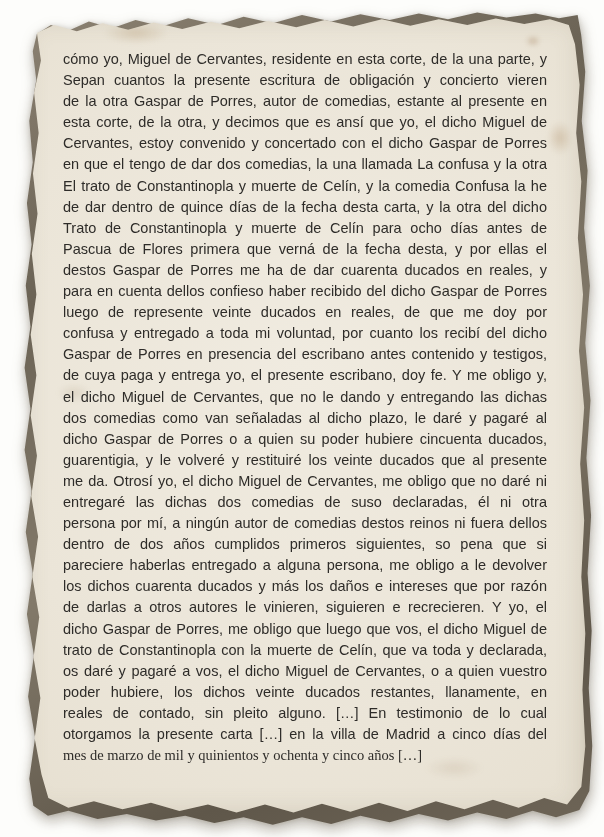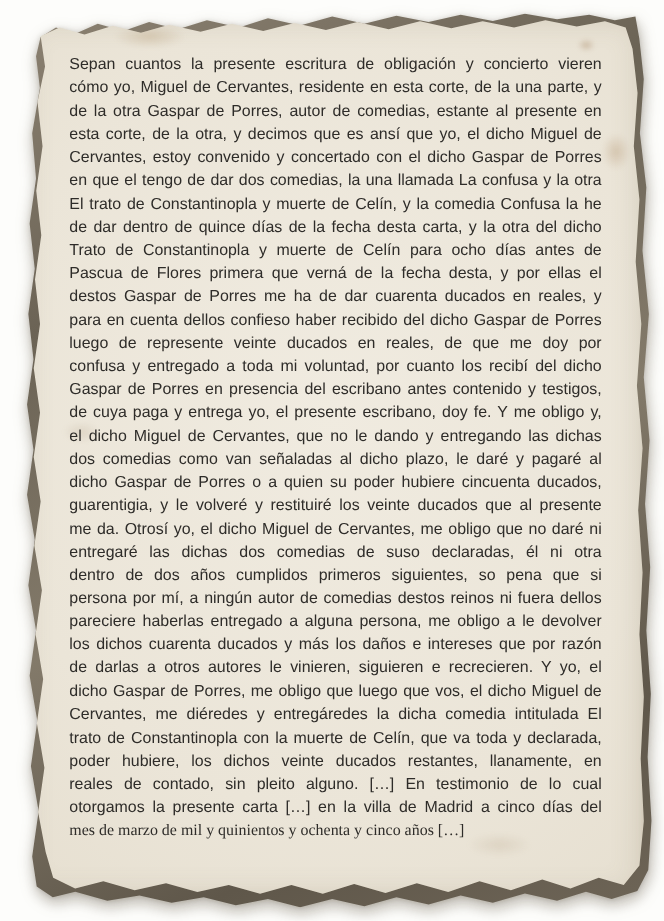--- a/index.html
+++ b/index.html
@@ -97,49 +97,49 @@
 
 <div class="paper-wrap">
   <div class="paper-rim"></div>
   <div class="paper-surface">
     <div class="stain s1"></div>
     <div class="stain s2"></div>
     <div class="stain s3"></div>
     <div class="stain s4"></div>
     <div class="stain s5"></div>
     <div class="document-text">
+        <div class="line">cómo yo, Miguel de Cervantes, residente en esta corte, de la una parte, y</div>
         <div class="line">Sepan cuantos la presente escritura de obligación y concierto vieren</div>
-        <div class="line">cómo yo, Miguel de Cervantes, residente en esta corte, de la una parte, y</div>
         <div class="line">de la otra Gaspar de Porres, autor de comedias, estante al presente en</div>
         <div class="line">esta corte, de la otra, y decimos que es ansí que yo, el dicho Miguel de</div>
         <div class="line">Cervantes, estoy convenido y concertado con el dicho Gaspar de Porres</div>
         <div class="line">en que el tengo de dar dos comedias, la una llamada La confusa y la otra</div>
         <div class="line">El trato de Constantinopla y muerte de Celín, y la comedia Confusa la he</div>
         <div class="line">de dar dentro de quince días de la fecha desta carta, y la otra del dicho</div>
         <div class="line">Trato de Constantinopla y muerte de Celín para ocho días antes de</div>
         <div class="line">Pascua de Flores primera que verná de la fecha desta, y por ellas el</div>
         <div class="line">destos Gaspar de Porres me ha de dar cuarenta ducados en reales, y</div>
         <div class="line">para en cuenta dellos confieso haber recibido del dicho Gaspar de Porres</div>
         <div class="line">luego de represente veinte ducados en reales, de que me doy por</div>
         <div class="line">confusa y entregado a toda mi voluntad, por cuanto los recibí del dicho</div>
         <div class="line">Gaspar de Porres en presencia del escribano antes contenido y testigos,</div>
         <div class="line">de cuya paga y entrega yo, el presente escribano, doy fe. Y me obligo y,</div>
         <div class="line">el dicho Miguel de Cervantes, que no le dando y entregando las dichas</div>
         <div class="line">dos comedias como van señaladas al dicho plazo, le daré y pagaré al</div>
         <div class="line">dicho Gaspar de Porres o a quien su poder hubiere cincuenta ducados,</div>
         <div class="line">guarentigia, y le volveré y restituiré los veinte ducados que al presente</div>
         <div class="line">me da. Otrosí yo, el dicho Miguel de Cervantes, me obligo que no daré ni</div>
         <div class="line">entregaré las dichas dos comedias de suso declaradas, él ni otra</div>
+        <div class="line">persona por mí, a ningún autor de comedias destos reinos ni fuera dellos</div>
         <div class="line">dentro de dos años cumplidos primeros siguientes, so pena que si</div>
-        <div class="line">persona por mí, a ningún autor de comedias destos reinos ni fuera dellos</div>
         <div class="line">pareciere haberlas entregado a alguna persona, me obligo a le devolver</div>
         <div class="line">los dichos cuarenta ducados y más los daños e intereses que por razón</div>
         <div class="line">de darlas a otros autores le vinieren, siguieren e recrecieren. Y yo, el</div>
         <div class="line">dicho Gaspar de Porres, me obligo que luego que vos, el dicho Miguel de</div>
-        <div class="line">Cervantes, me diéredes y entregáredes la dicha comedia intitulada El</div>
         <div class="line">trato de Constantinopla con la muerte de Celín, que va toda y declarada,</div>
+        <div class="line">os daré y pagaré a vos, el dicho Miguel de Cervantes, o a quien vuestro</div>
         <div class="line">poder hubiere, los dichos veinte ducados restantes, llanamente, en</div>
         <div class="line">reales de contado, sin pleito alguno. […] En testimonio de lo cual</div>
         <div class="line">otorgamos la presente carta […] en la villa de Madrid a cinco días del</div>
         <div class="line">mes de marzo de mil y quinientos y ochenta y cinco años […]</div>
       </div>
   </div>
 </div>
 
 </body></html>

